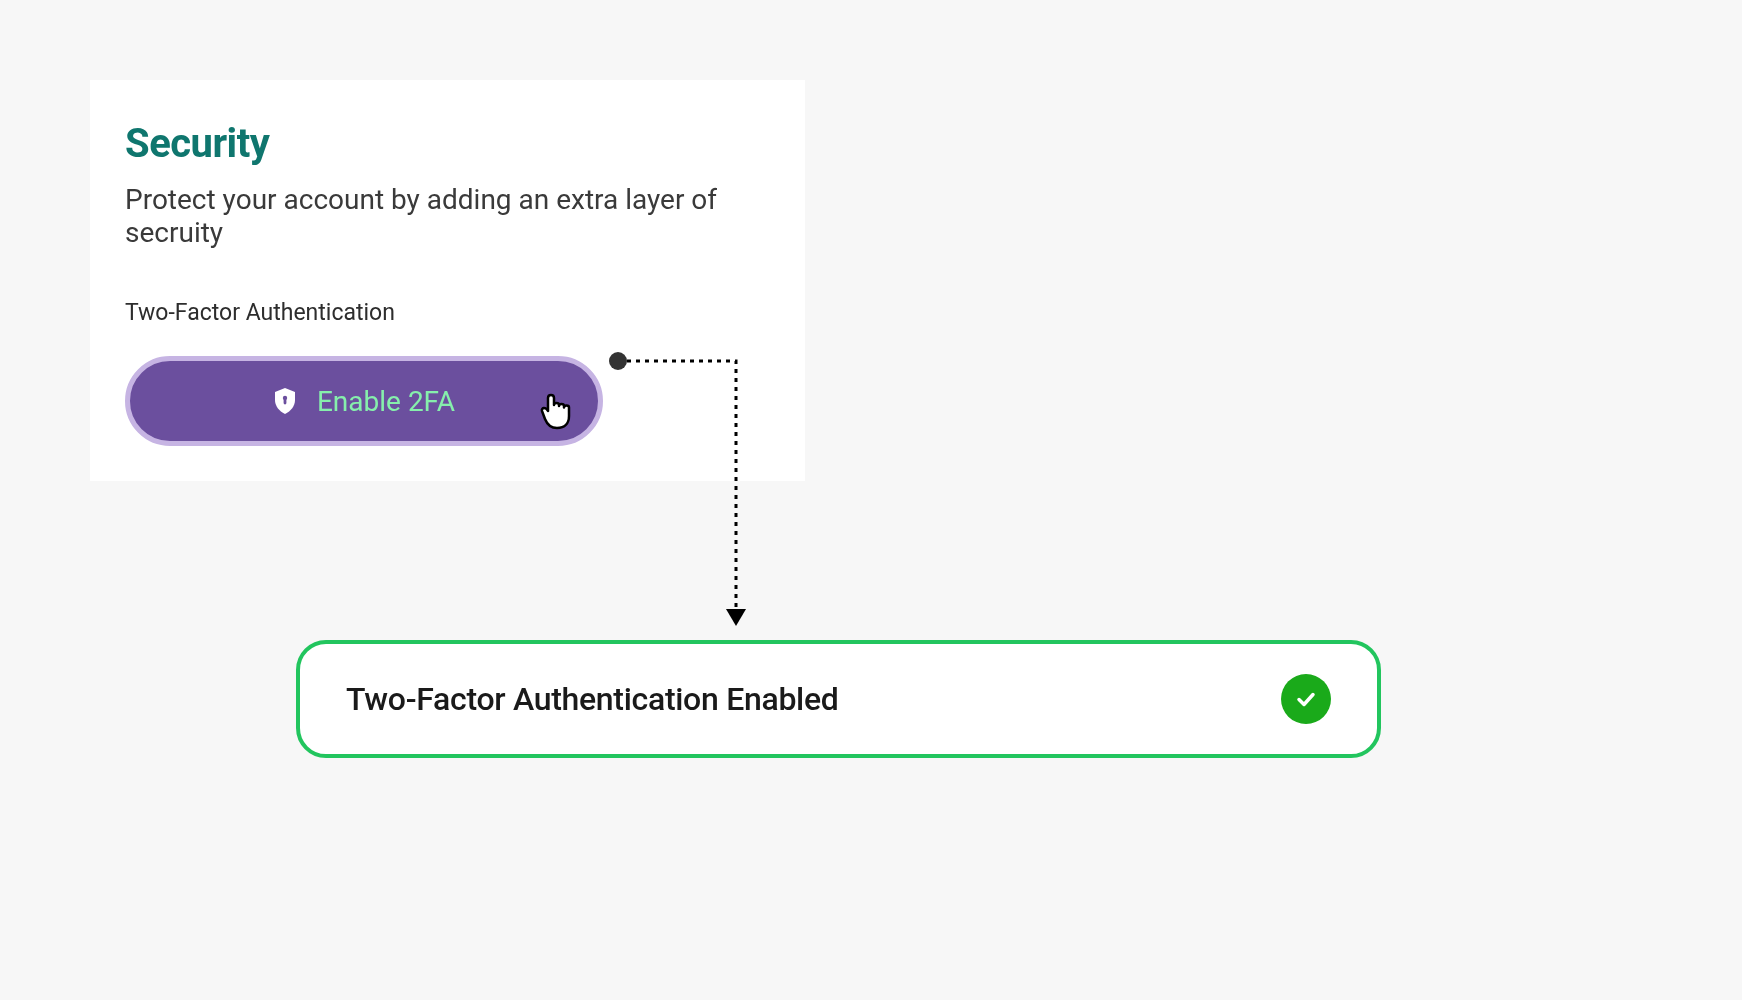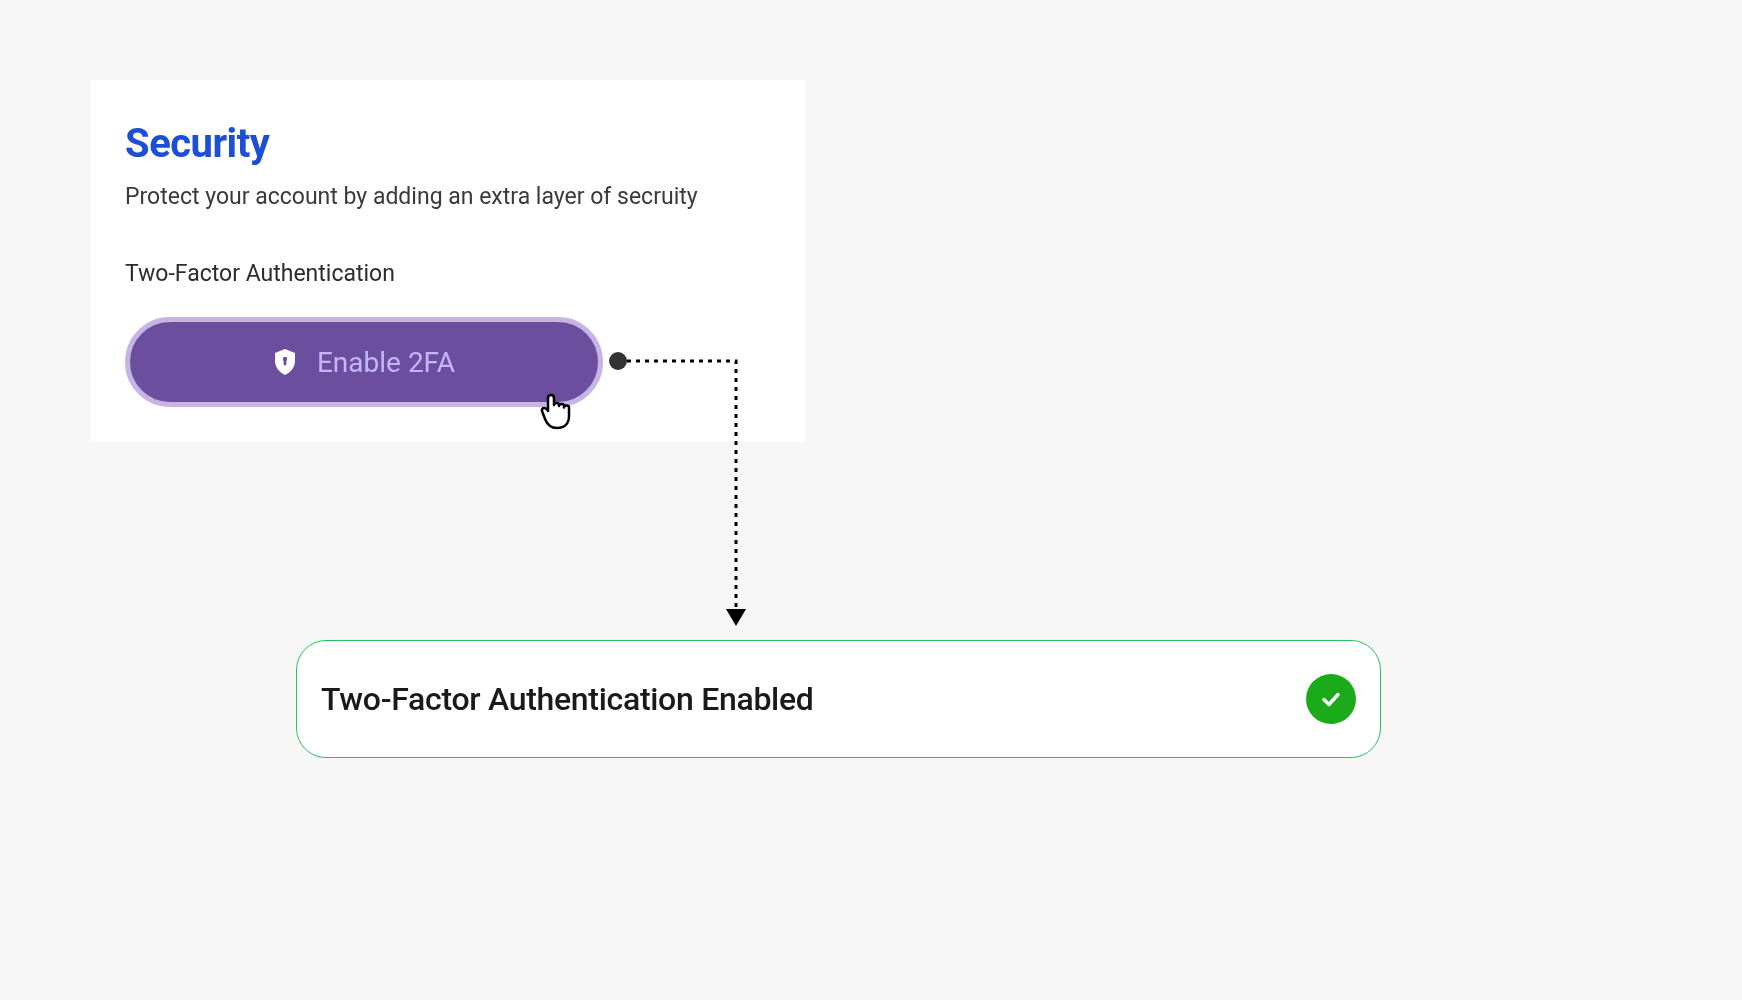--- a/index.html
+++ b/index.html
@@ -21,27 +21,27 @@
       left: 90px;
       top: 80px;
       width: 715px;
       background: #ffffff;
       padding: 40px 35px 35px 35px;
     }
     
     .security-title {
       font-size: 40px;
       font-weight: 700;
-      color: #1d4ed8;
+      color: #0f766e;
       letter-spacing: -0.5px;
       margin-bottom: 16px;
     }
     
     .security-subtitle {
-      font-size: 23px;
+      font-size: 28px;
       color: #3a3a3a;
       margin-bottom: 50px;
       font-weight: 400;
     }
     
     .section-label {
       font-size: 23px;
       color: #2d2d2d;
       margin-bottom: 30px;
       font-weight: 400;
@@ -64,21 +64,21 @@
     .shield-icon {
       width: 24px;
       height: 28px;
       display: flex;
       align-items: center;
       justify-content: center;
     }
     
     .button-label {
       font-size: 28px;
-      color: #c4b5fd;
+      color: #86efac;
       font-weight: 400;
     }
     
     .pointer-cursor {
       position: absolute;
       left: 539px;
       top: 390px;
       width: 36px;
       height: 42px;
       z-index: 10;
@@ -91,26 +91,26 @@
       z-index: 5;
     }
     
     .toast-notification {
       position: absolute;
       left: 296px;
       top: 640px;
       width: 1085px;
       height: 118px;
       background: #ffffff;
-      border: 1px solid #22c55e;
+      border: 4px solid #22c55e;
       border-radius: 30px;
       display: flex;
       align-items: center;
       justify-content: space-between;
-      padding: 0 24px;
+      padding: 0 46px;
     }
     
     .toast-text {
       font-size: 32px;
       color: #1a1a1a;
       font-weight: 500;
       letter-spacing: -0.3px;
     }
     
     .check-circle {

